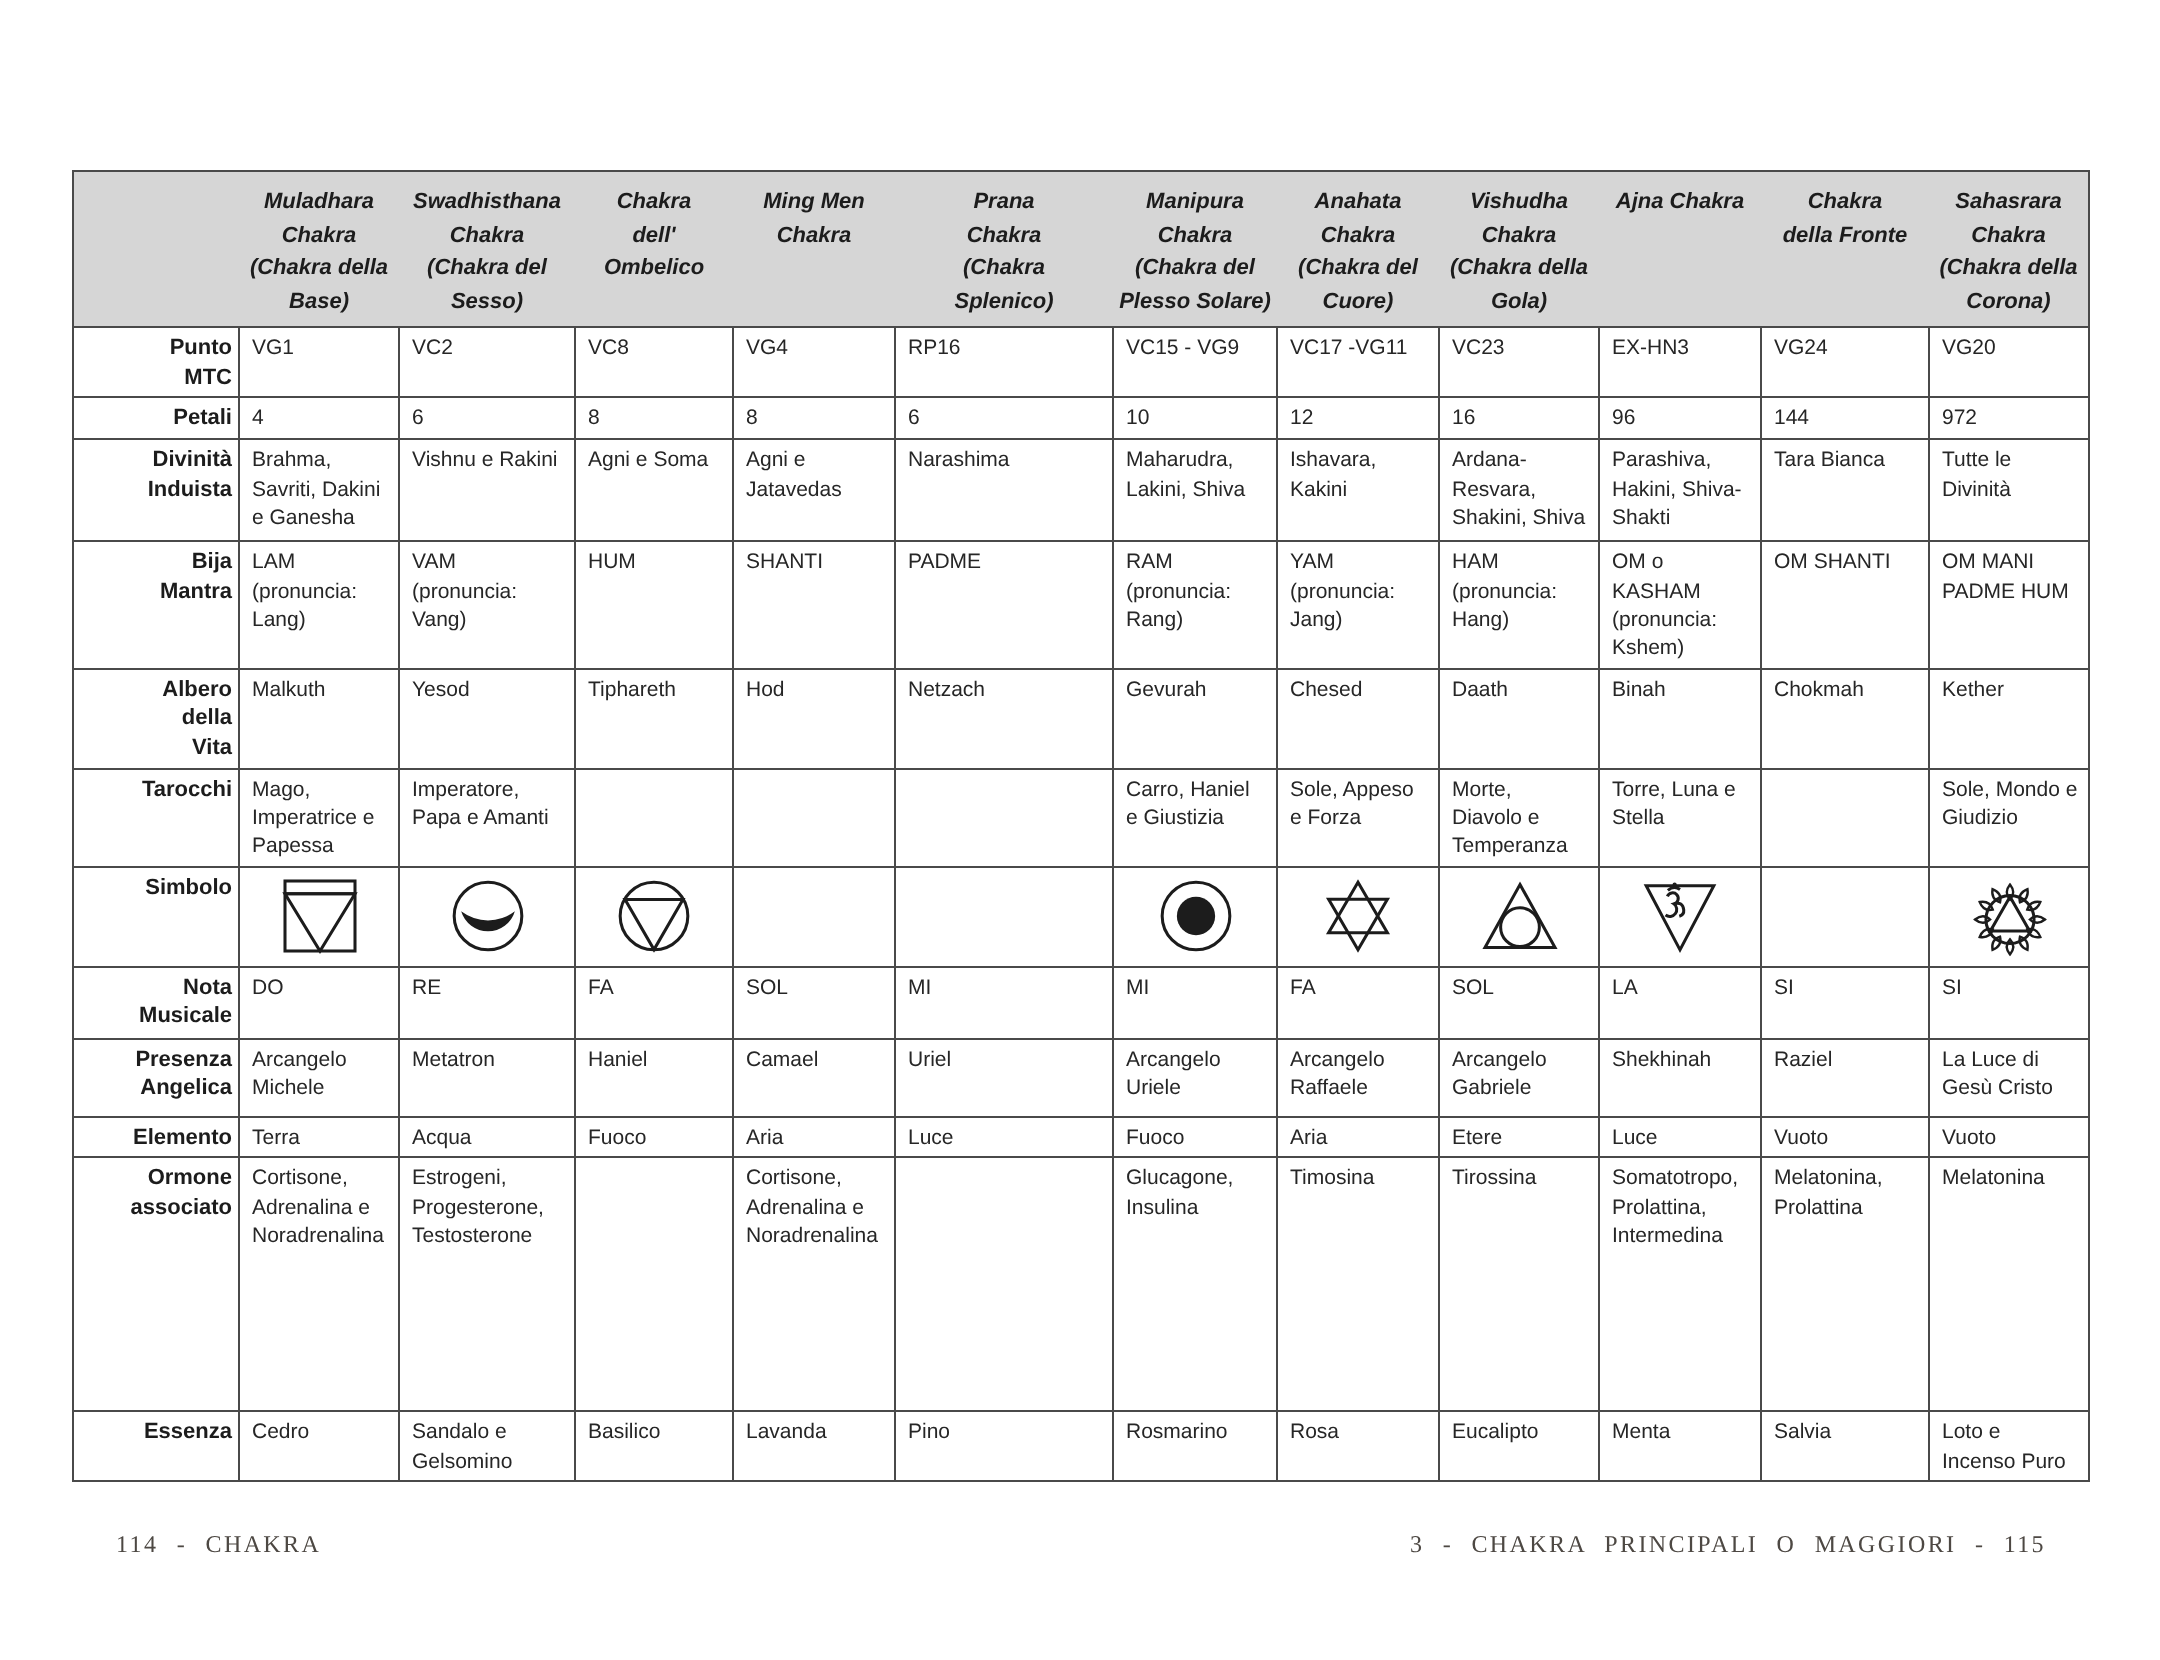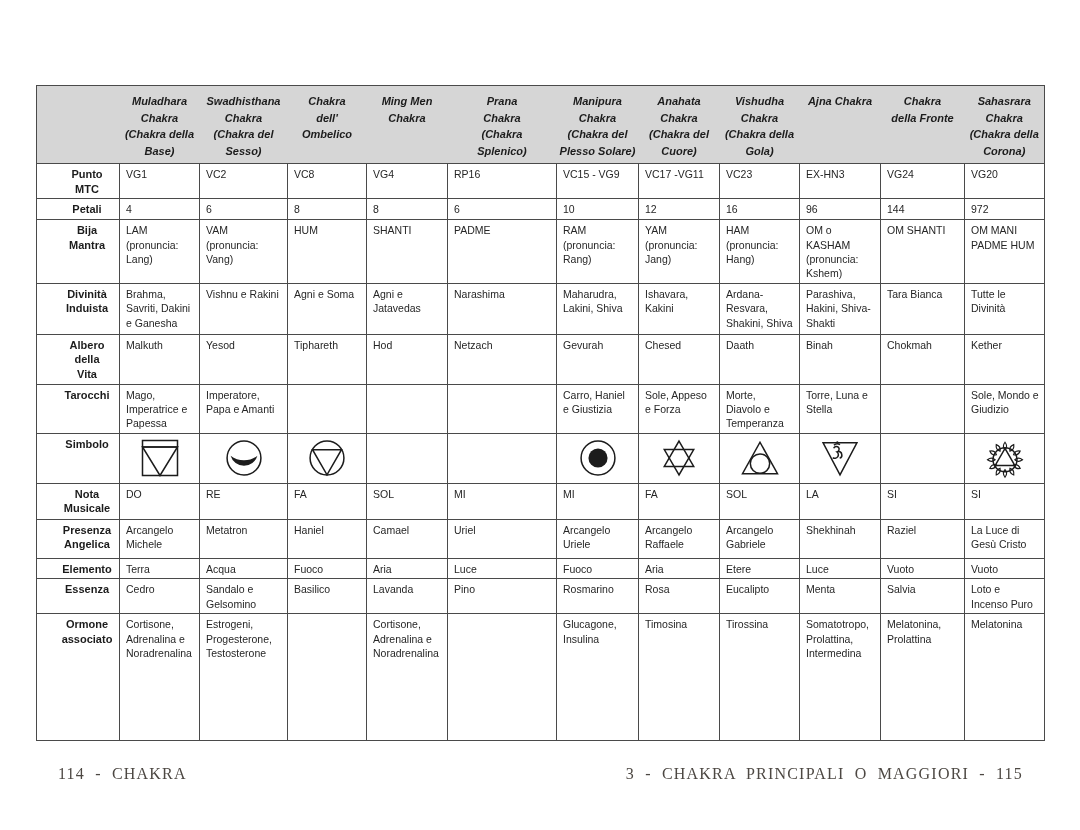--- a/index.html
+++ b/index.html
@@ -3,30 +3,30 @@
 <meta charset="utf-8">
 <style>
   html,body{margin:0;padding:0;background:#ffffff;}
   .page{position:relative;width:1080px;height:830px;background:#ffffff;overflow:hidden;
         font-family:"Liberation Sans",sans-serif;color:#262626;}
   table.chakra{position:absolute;left:36px;top:85px;width:1008px;table-layout:fixed;
         border-collapse:collapse;border:1.5px solid #4a4a4a;}
   thead th{background:#d6d6d6;border-bottom:1.4px solid #4a4a4a;vertical-align:top;
         padding:7px 2px 4px;font-size:11px;font-weight:700;text-align:center;
         line-height:1.5;white-space:pre-line;color:#1c1c1c;font-style:italic;}
-  tbody th{border:1px solid #4a4a4a;vertical-align:top;text-align:center;
+  tbody th{border:1px solid #4a4a4a;vertical-align:top;text-align:right;
         padding:3px 3px 2px 21px;font-size:11px;font-weight:700;line-height:1.32;
         white-space:pre-line;color:#1c1c1c;background:#fff;}
   tbody td{border:1px solid #4a4a4a;vertical-align:top;text-align:left;
         padding:3px 3px 2px 6px;font-size:10.5px;line-height:1.38;
         white-space:pre-line;color:#262626;background:#fff;}
   tbody td.sym{text-align:center;vertical-align:middle;padding:1px;}
   tbody td.sym svg{display:inline-block;vertical-align:middle;}
   .footer{position:absolute;top:765px;font-family:"Liberation Serif",serif;
-        font-size:16px;letter-spacing:1.2px;word-spacing:5px;color:#4d4843;}
+        font-size:12px;letter-spacing:1.2px;word-spacing:5px;color:#4d4843;}
   .footer.left{left:58px;}
   .footer.right{right:57px;text-align:right;}
 </style>
 </head>
 <body>
 
 <div class="page">
   <table class="chakra">
     <colgroup>
         <col style="width: 83px;">
@@ -105,48 +105,20 @@
           <td>8</td>
           <td>8</td>
           <td>6</td>
           <td>10</td>
           <td>12</td>
           <td>16</td>
           <td>96</td>
           <td>144</td>
           <td>972</td>
         </tr>
-        <tr style="height: 62px;">
-          <th>Bija Mantra</th>
-          <td>LAM
-(pronuncia:
-Lang)</td>
-          <td>VAM
-(pronuncia:
-Vang)</td>
-          <td>HUM</td>
-          <td>SHANTI</td>
-          <td>PADME</td>
-          <td>RAM
-(pronuncia:
-Rang)</td>
-          <td>YAM
-(pronuncia:
-Jang)</td>
-          <td>HAM
-(pronuncia:
-Hang)</td>
-          <td>OM o
-KASHAM
-(pronuncia:
-Kshem)</td>
-          <td>OM SHANTI</td>
-          <td>OM MANI
-PADME HUM</td>
-        </tr>
         <tr style="height: 51px;">
           <th>Divinità
 Induista</th>
           <td>Brahma,
 Savriti, Dakini
 e Ganesha</td>
           <td>Vishnu e Rakini</td>
           <td>Agni e Soma</td>
           <td>Agni e
 Jatavedas</td>
@@ -158,20 +130,48 @@
           <td>Ardana-
 Resvara,
 Shakini, Shiva</td>
           <td>Parashiva,
 Hakini, Shiva-
 Shakti</td>
           <td>Tara Bianca</td>
           <td>Tutte le
 Divinità</td>
         </tr>
+        <tr style="height: 62px;">
+          <th>Bija Mantra</th>
+          <td>LAM
+(pronuncia:
+Lang)</td>
+          <td>VAM
+(pronuncia:
+Vang)</td>
+          <td>HUM</td>
+          <td>SHANTI</td>
+          <td>PADME</td>
+          <td>RAM
+(pronuncia:
+Rang)</td>
+          <td>YAM
+(pronuncia:
+Jang)</td>
+          <td>HAM
+(pronuncia:
+Hang)</td>
+          <td>OM o
+KASHAM
+(pronuncia:
+Kshem)</td>
+          <td>OM SHANTI</td>
+          <td>OM MANI
+PADME HUM</td>
+        </tr>
         <tr style="height: 34px;">
           <th>Albero della
 Vita</th>
           <td>Malkuth</td>
           <td>Yesod</td>
           <td>Tiphareth</td>
           <td>Hod</td>
           <td>Netzach</td>
           <td>Gevurah</td>
           <td>Chesed</td>
@@ -299,58 +299,58 @@
           <td>Fuoco</td>
           <td>Aria</td>
           <td>Luce</td>
           <td>Fuoco</td>
           <td>Aria</td>
           <td>Etere</td>
           <td>Luce</td>
           <td>Vuoto</td>
           <td>Vuoto</td>
         </tr>
+        <tr style="height: 127px;">
+          <th>Ormone
+associato</th>
+          <td>Cortisone,
+Adrenalina e
+Noradrenalina</td>
+          <td>Estrogeni,
+Progesterone,
+Testosterone</td>
+          <td></td>
+          <td>Cortisone,
+Adrenalina e
+Noradrenalina</td>
+          <td></td>
+          <td>Glucagone,
+Insulina</td>
+          <td>Timosina</td>
+          <td>Tirossina</td>
+          <td>Somatotropo,
+Prolattina,
+Intermedina</td>
+          <td>Melatonina,
+Prolattina</td>
+          <td>Melatonina</td>
+        </tr>
         <tr style="height: 35px;">
           <th>Essenza</th>
           <td>Cedro</td>
           <td>Sandalo e
 Gelsomino</td>
           <td>Basilico</td>
           <td>Lavanda</td>
           <td>Pino</td>
           <td>Rosmarino</td>
           <td>Rosa</td>
           <td>Eucalipto</td>
           <td>Menta</td>
           <td>Salvia</td>
           <td>Loto e
 Incenso Puro</td>
         </tr>
-        <tr style="height: 127px;">
-          <th>Ormone
-associato</th>
-          <td>Cortisone,
-Adrenalina e
-Noradrenalina</td>
-          <td>Estrogeni,
-Progesterone,
-Testosterone</td>
-          <td></td>
-          <td>Cortisone,
-Adrenalina e
-Noradrenalina</td>
-          <td></td>
-          <td>Glucagone,
-Insulina</td>
-          <td>Timosina</td>
-          <td>Tirossina</td>
-          <td>Somatotropo,
-Prolattina,
-Intermedina</td>
-          <td>Melatonina,
-Prolattina</td>
-          <td>Melatonina</td>
-        </tr>
       </tbody>
   </table>
   <div class="footer left">114 - CHAKRA</div>
   <div class="footer right">3 - CHAKRA PRINCIPALI O MAGGIORI - 115</div>
 </div>
 
 </body></html>

